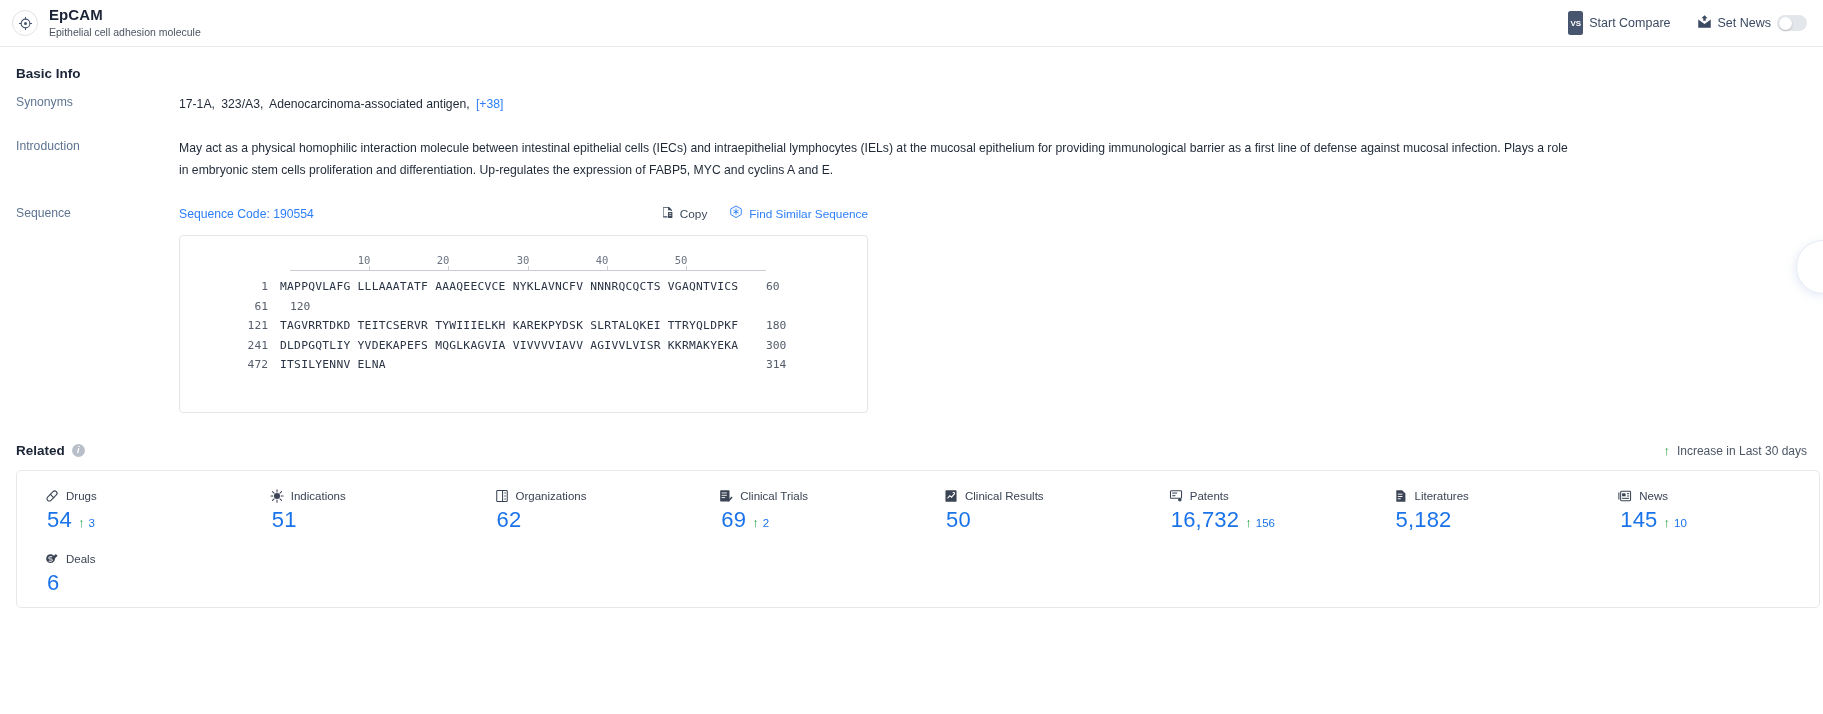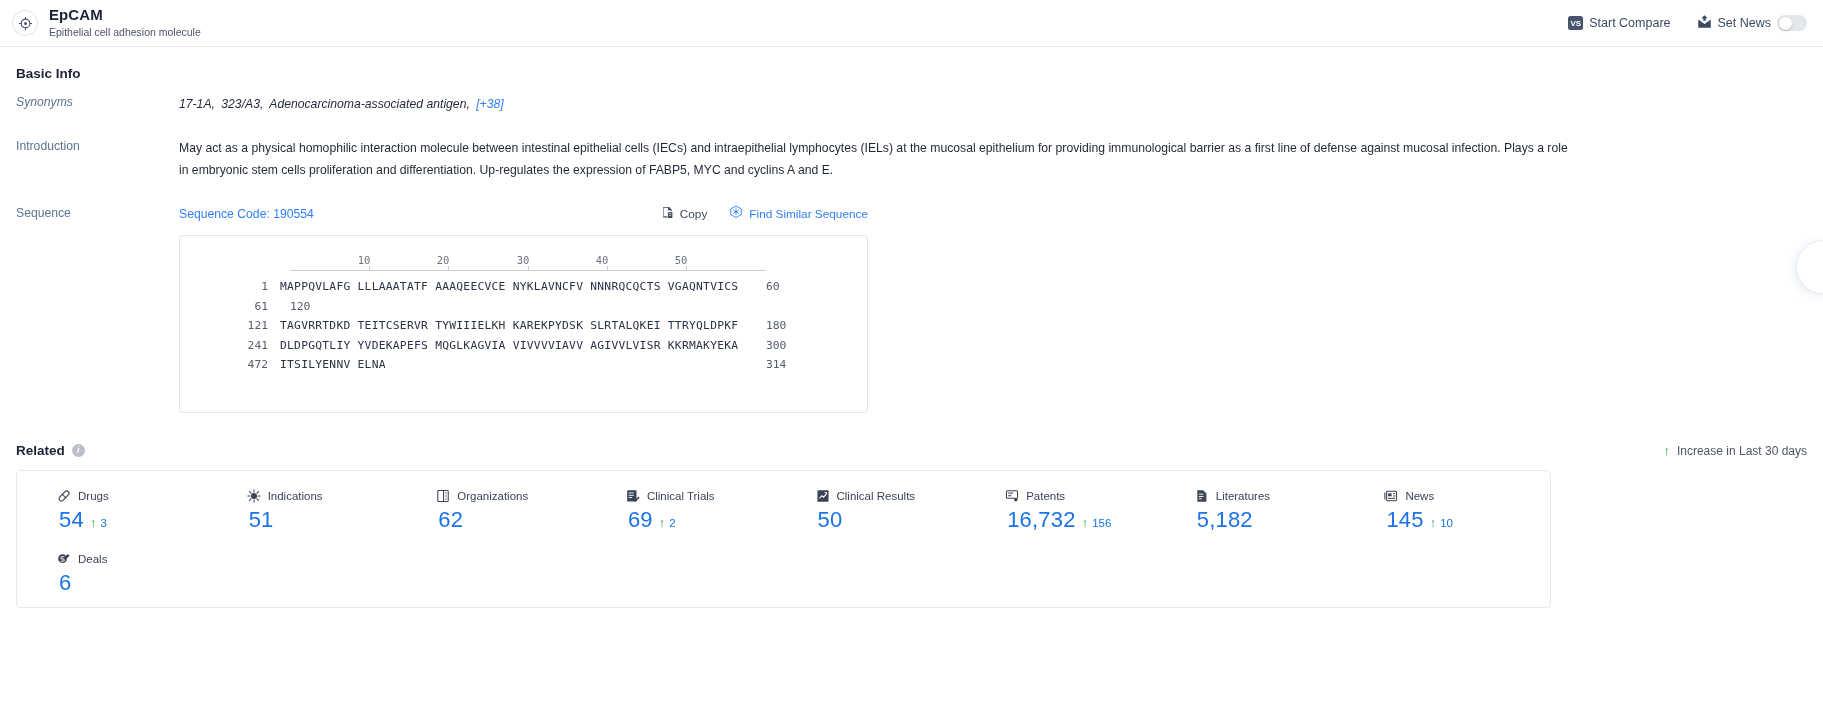--- a/index.html
+++ b/index.html
@@ -36,21 +36,21 @@
     font-size: 10.5px; color: #4b5563; line-height: 14px; margin-top: 2px;
   }
   .header-actions {
     margin-left: auto; display: flex; align-items: center; gap: 26px;
   }
   .hdr-btn {
     display: flex; align-items: center; gap: 6px;
     font-size: 12.5px; color: #3b4a63; cursor: pointer;
   }
   .vs-badge {
-    width: 15px; height: 14px; border-radius: 2.5px;
+    width: 15px; height: 24px; border-radius: 2.5px;
     background: #47556e; color: #fff;
     font-size: 8px; font-weight: bold;
     display: flex; align-items: center; justify-content: center;
     letter-spacing: -.2px;
   }
   .toggle {
     width: 30px; height: 16px; border-radius: 9px;
     background: #e3e6ea; position: relative; flex: none;
     cursor: pointer;
   }
@@ -77,21 +77,21 @@
     line-height: 13px;
   }
 
   .row { display: flex; align-items: flex-start; }
   .row-label {
     width: 163px; flex: none;
     font-size: 12.2px; color: #5e7491; padding-top: 1px;
   }
   .row-value { font-size: 12.2px; color: #1f2937; line-height: 21px; }
 
-  .syn-row { margin-bottom: 23px; font-style: italic; }
+  .syn-row { margin-bottom: 23px; }
   .syn-item { margin-right: 3px; }
   .link-blue { color: #2d7ff9; cursor: pointer; }
 
   .intro-row { margin-bottom: 24px; }
   .intro-text { max-width: 1393px; line-height: 21.5px; font-size: 12.2px; }
 
   
   .seq-header {
     display: flex; align-items: center;
     width: 689px;
@@ -151,22 +151,22 @@
   .legend {
     margin-left: auto; display: flex; align-items: center; gap: 7px;
     font-size: 12px; color: #4c5666; font-weight: normal;
   }
   .arrow-up { color: #21a243; font-size: 13px; line-height: 1; }
 
   .cards {
     border: 1px solid #e6e8ec; border-radius: 5px;
     background: #fff;
     display: flex; flex-wrap: wrap;
-    padding: 10px 0 0 16px;
-    width: 1535px;
+    padding: 10px 0 0 4px;
+    width: 1804px;
   }
   .card {
     width: 12.5%;
     padding: 8px 0 11px 24px;
     cursor: pointer;
   }
   .card-head {
     display: flex; align-items: center; gap: 7px;
     font-size: 11.5px; color: #3a4454;
   }

